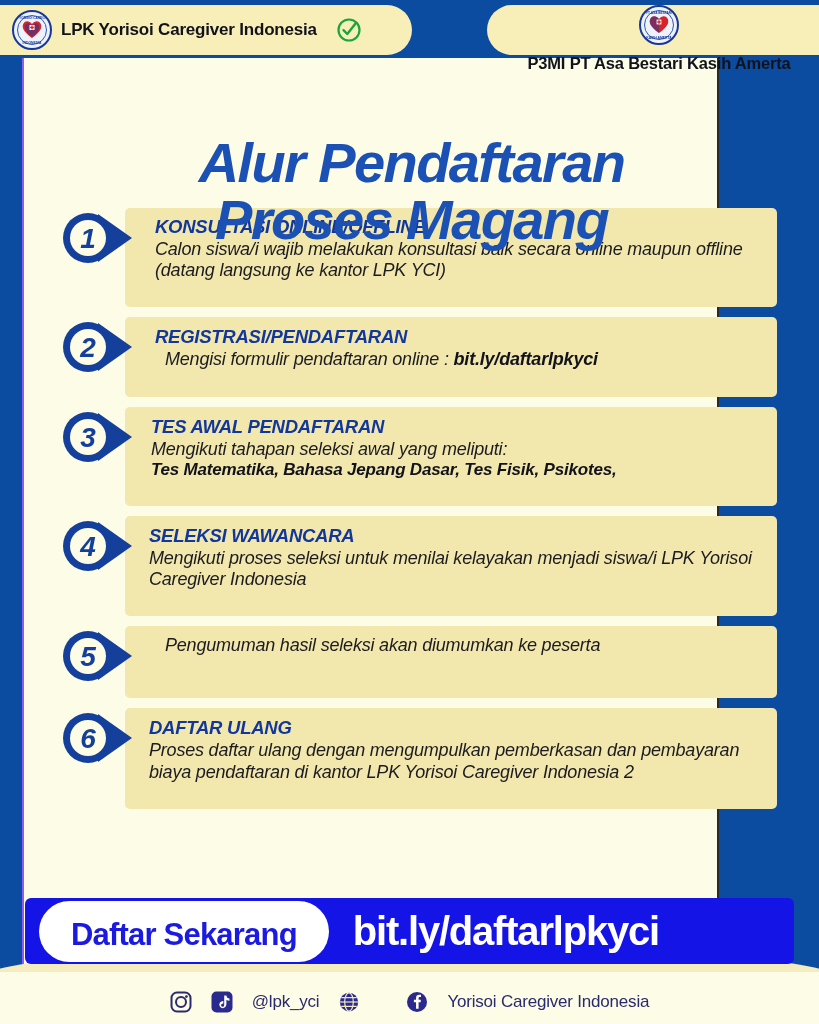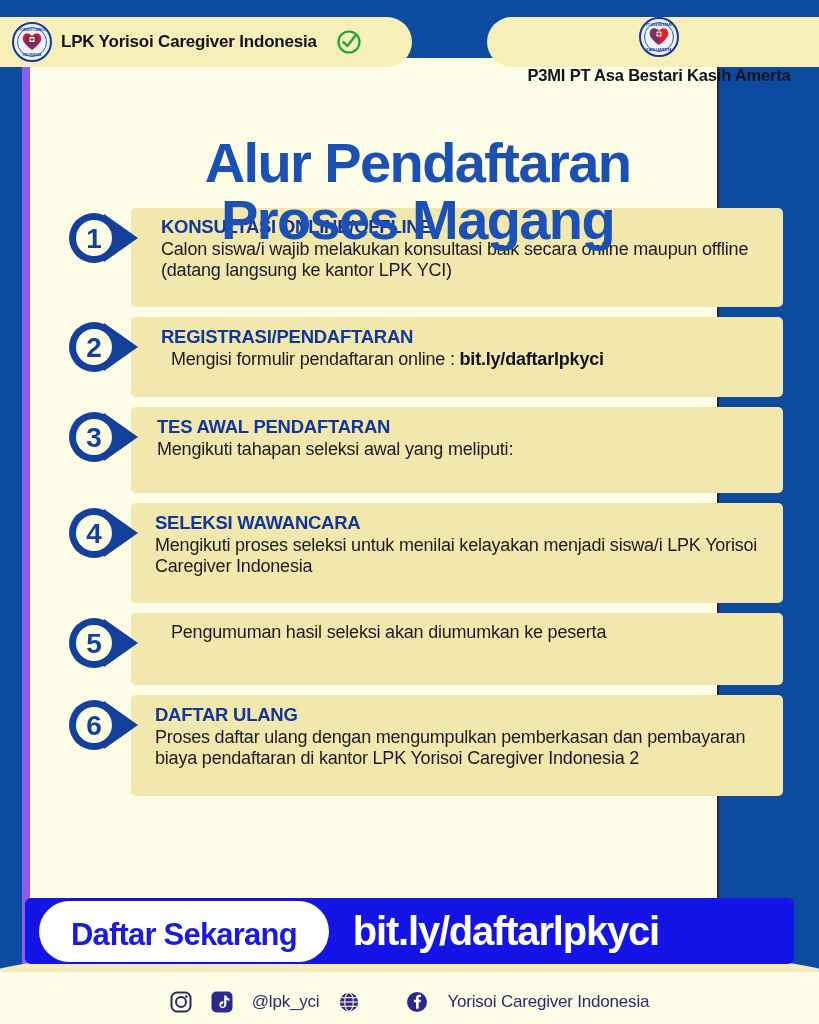--- a/index.html
+++ b/index.html
@@ -15,38 +15,38 @@
     background: #0b4ba0;
     overflow: hidden;
   }
 
   
   .canvas {
     position: absolute;
     left: 22px; top: 56px;
     width: 697px; height: 918px;
     background: #fdfce6;
-    border-left: 8px solid #8b5cf6;
+    border-left: 2px solid #8b5cf6;
     border-right: 2px solid #2a2a2a;
+    font-style: italic;
   }
 
   
   .topbar {
     position: absolute; left: 0; top: 0;
     width: 819px; height: 58px;
     background: #0b4ba0;
     z-index: 6;
   }
   .badge-pill {
     position: absolute;
     height: 50px;
     background: #f8efb8;
     display: flex; align-items: center;
     gap: 9px;
-    margin-top: 12px;
   }
   .pill-left {
     left: 0; top: 5px;
     width: 412px;
     border-top-right-radius: 26px;
     border-bottom-right-radius: 26px;
     padding-left: 12px;
   }
   .pill-right {
     left: 487px; top: 5px;
@@ -300,20 +300,21 @@
           <svg width="86" height="56" viewBox="0 0 86 56">
             <path d="M40 4 L74 28 L40 52 Z" fill="#14409c"></path>
             <circle cx="30" cy="28" r="25" fill="#14409c"></circle>
             <circle cx="30" cy="28" r="18" fill="#fdfce6"></circle>
             <text x="30" y="38" font-family="Liberation Sans, sans-serif" font-size="28" font-weight="700" fill="#14409c" text-anchor="middle">3</text>
           </svg>
         </div>
         <div class="panel">
           <div class="step-heading">TES AWAL PENDAFTARAN</div>
           <div class="step-body">Mengikuti tahapan seleksi awal yang meliputi:</div>
+          <div class="step-strong">Tes Matematika, Bahasa Jepang Dasar, Tes Fisik, Psikotes,</div>
         </div>
       </div>
 
       <div class="step s4">
         <div class="marker">
           <svg width="86" height="56" viewBox="0 0 86 56">
             <path d="M40 4 L74 28 L40 52 Z" fill="#14409c"></path>
             <circle cx="30" cy="28" r="25" fill="#14409c"></circle>
             <circle cx="30" cy="28" r="18" fill="#fdfce6"></circle>
             <text x="30" y="38" font-family="Liberation Sans, sans-serif" font-size="28" font-weight="700" fill="#14409c" text-anchor="middle">4</text>

